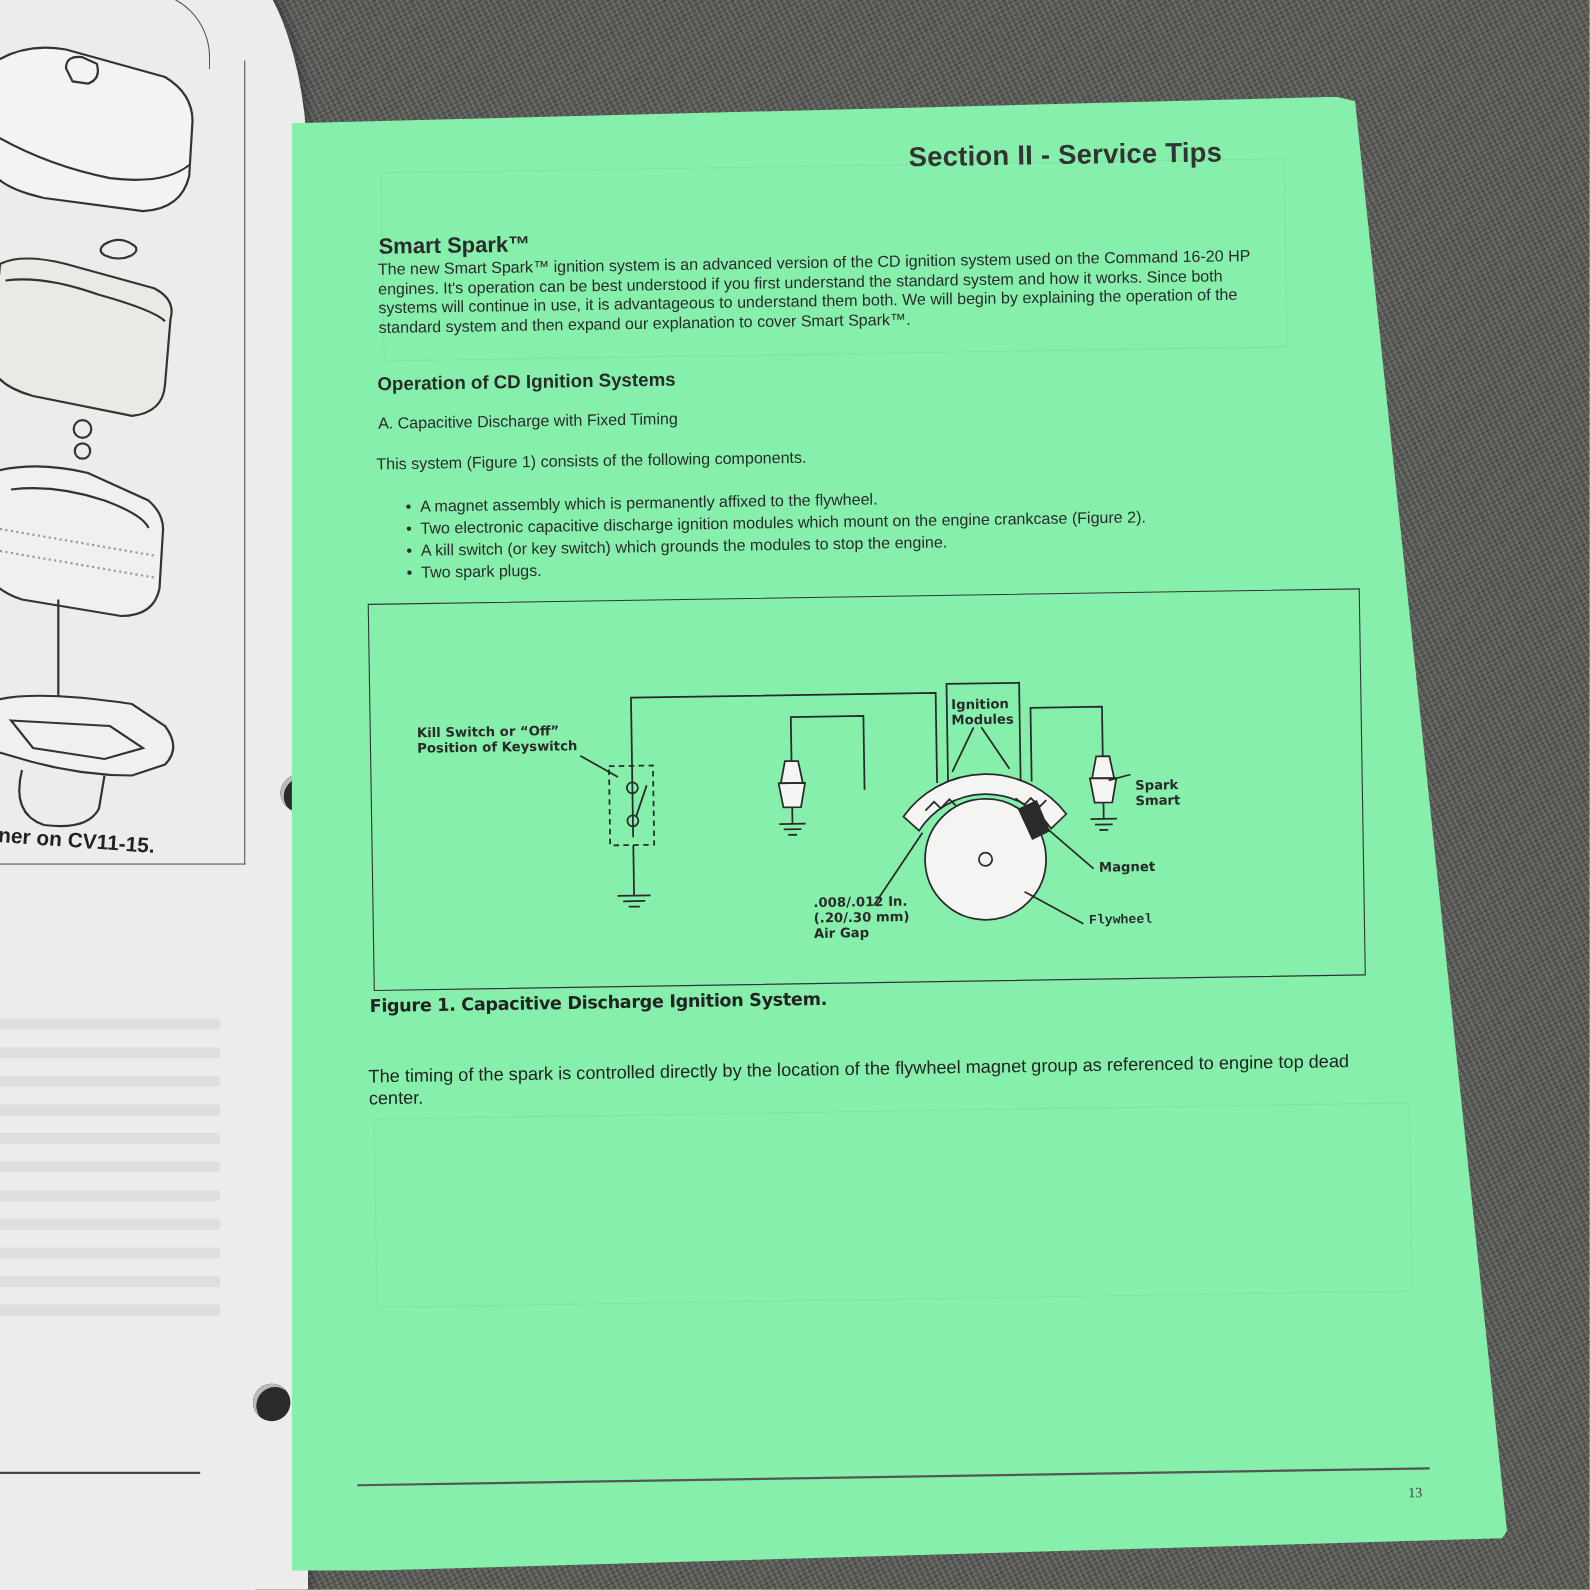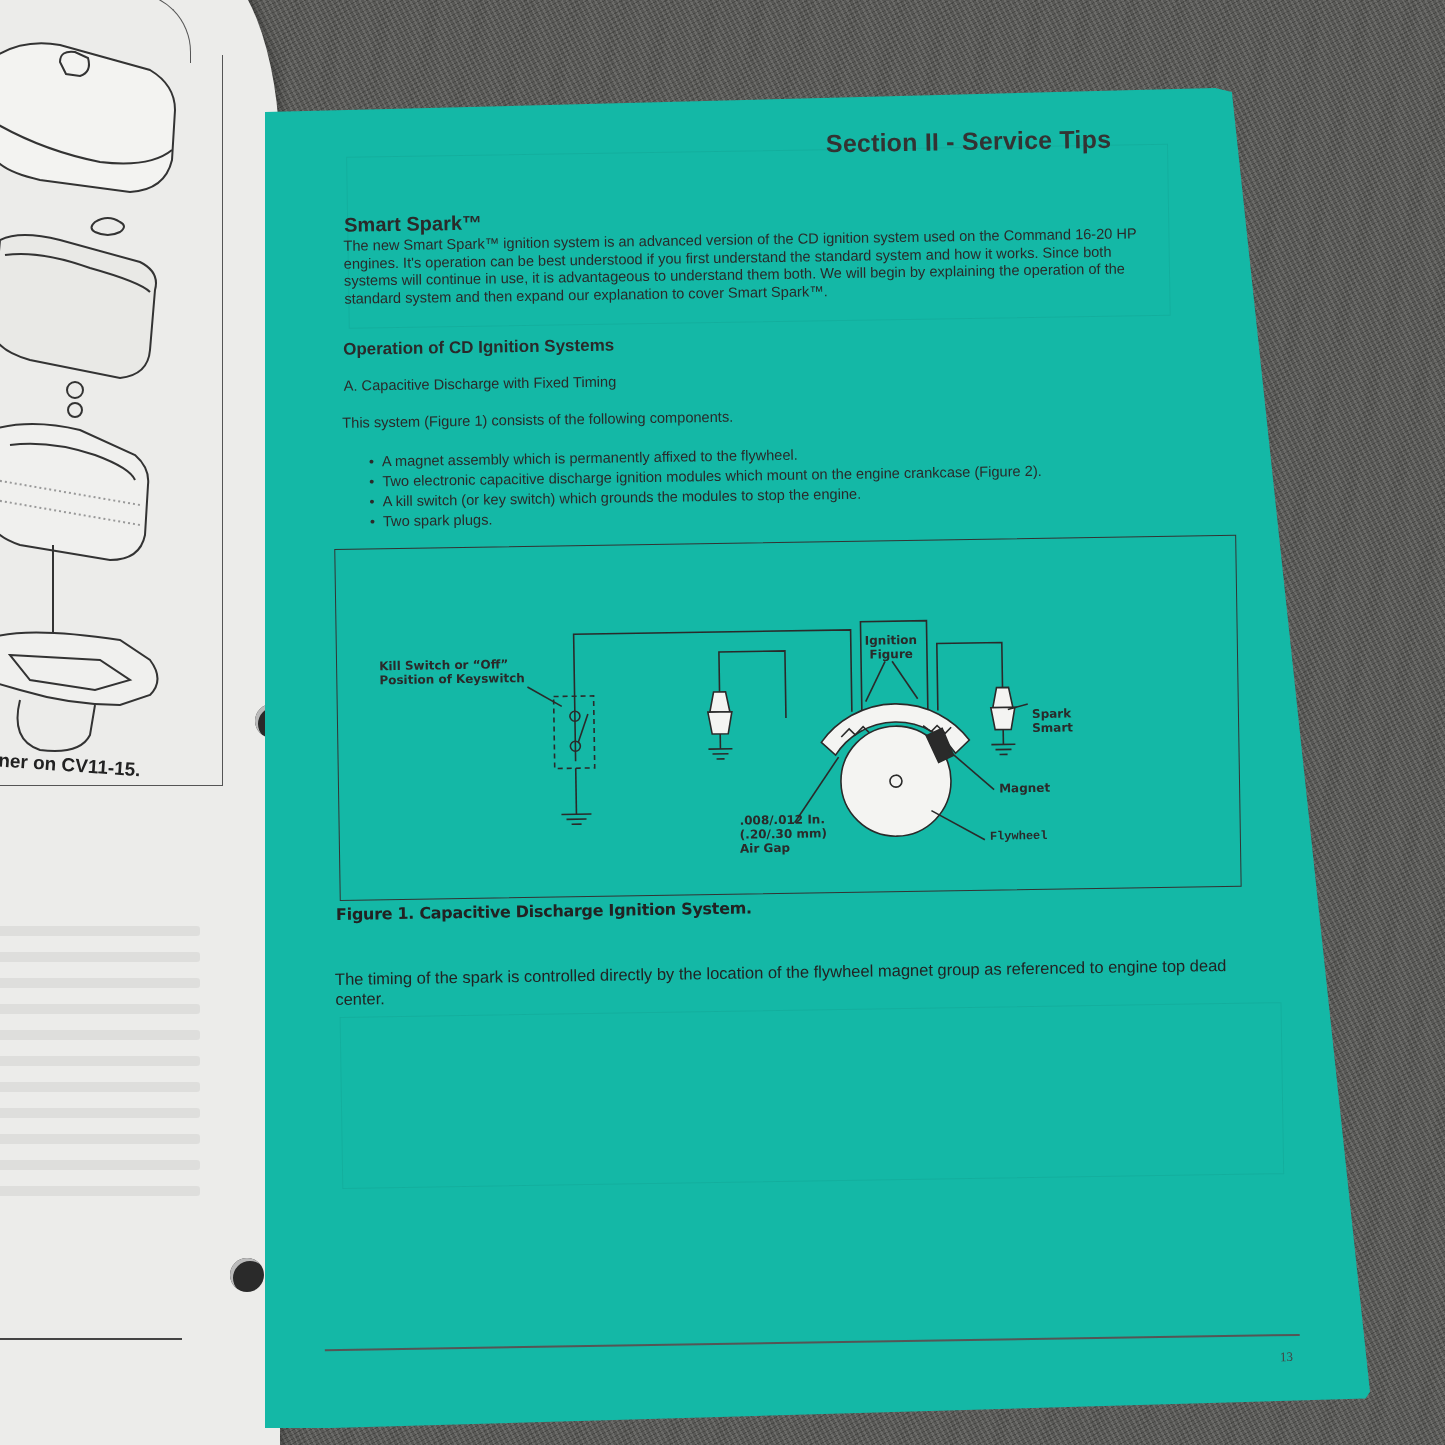--- a/index.html
+++ b/index.html
@@ -32,21 +32,21 @@
     position:absolute; left:-2px; top:788px; font-weight:bold; font-size:19px; color:#222;
     transform:rotate(4deg); transform-origin:left top; white-space:nowrap;
   }
   .left-fade-lines { position:absolute; left:0; top:950px; width:220px; }
   .left-fade-lines div { height:10px; margin:16px 0; background:rgba(0,0,0,0.06); border-radius:3px; }
   .left-bottom-rule { position:absolute; left:0; top:1378px; width:202px; height:2px; background:#444; }
 
   
   .right-page {
     position:absolute; left:265px; top:88px; width:1105px; height:1340px;
-    background:#14b8a6;
+    background:#86efac;
     clip-path: polygon(0% 1.8%, 86% 0%, 87.5% 0.3%, 100% 97.3%, 99.6% 97.8%, 6% 100%, 0% 100%);
   }
   .page-inner { position:absolute; left:0; top:0; width:100%; height:100%; transform:rotate(-0.9deg); transform-origin:0 0; }
   .ghost { position:absolute; border:1px solid rgba(0,0,0,0.05); }
 
   .section-title { position:absolute; left:560px; top:50px; font-size:25px; font-weight:bold; color:#333; letter-spacing:0.2px; }
   .h-smart { position:absolute; left:77px; top:127px; font-size:20px; font-weight:bold; color:#2a2a2a; }
   .p-intro { position:absolute; left:76px; top:151px; width:820px; font-size:14.6px; line-height:17.6px; color:#2a2a2a; }
   .h-op { position:absolute; left:74px; top:253px; font-size:17px; font-weight:bold; color:#2a2a2a; }
   .sub-a { position:absolute; left:74px; top:291px; font-size:14.6px; color:#2a2a2a; }
@@ -196,23 +196,23 @@
 
           <line x1="645" y1="300" x2="592" y2="270"></line>
 
           <line x1="455" y1="280" x2="500" y2="215"></line>
         </g>
       </svg>
       <div class="diag-label" style="left:42px;top:110px;">
         <div>Kill Switch or “Off”</div>
         <div>Position of Keyswitch</div>
       </div>
-      <div class="diag-label" style="left:528px;top:92px;text-align:center;">
+      <div class="diag-label" style="left:528px;top:92px;">
         <div>Ignition</div>
-        <div>Figure</div>
+        <div>Modules</div>
       </div>
       <div class="diag-label" style="left:694px;top:168px;">
         <div>Spark</div>
         <div>Smart</div>
       </div>
       <div class="diag-label" style="left:660px;top:242px;text-align:center;">
         <div>Magnet</div>
       </div>
       <div class="diag-label" style="left:650px;top:290px;font-family:Liberation Mono, monospace;">
         <div>Flywheel</div>

